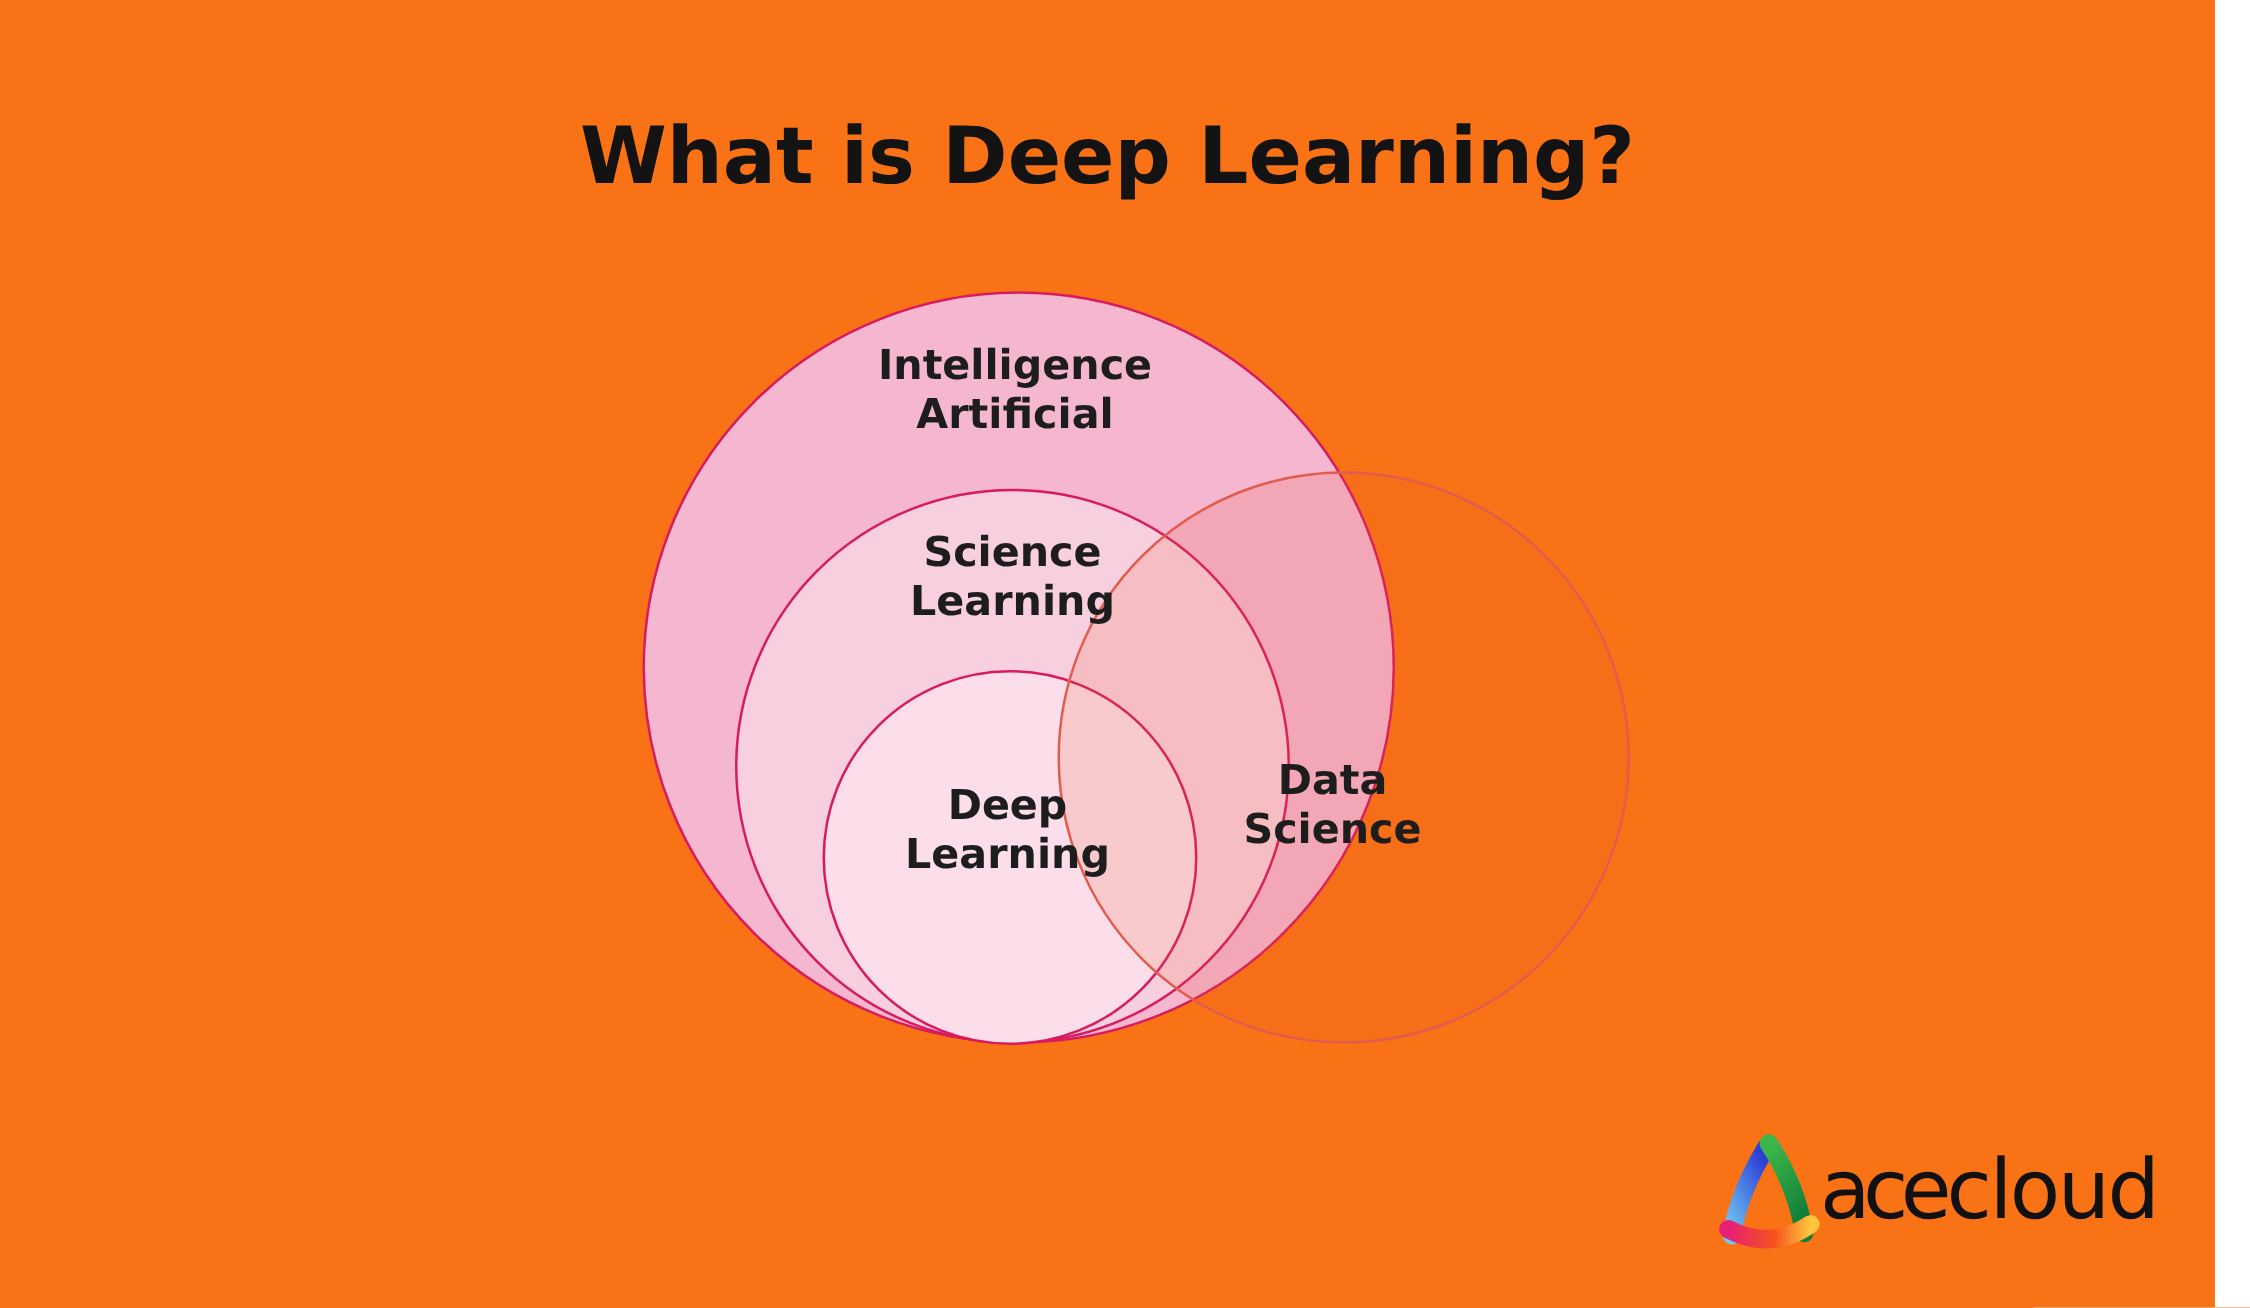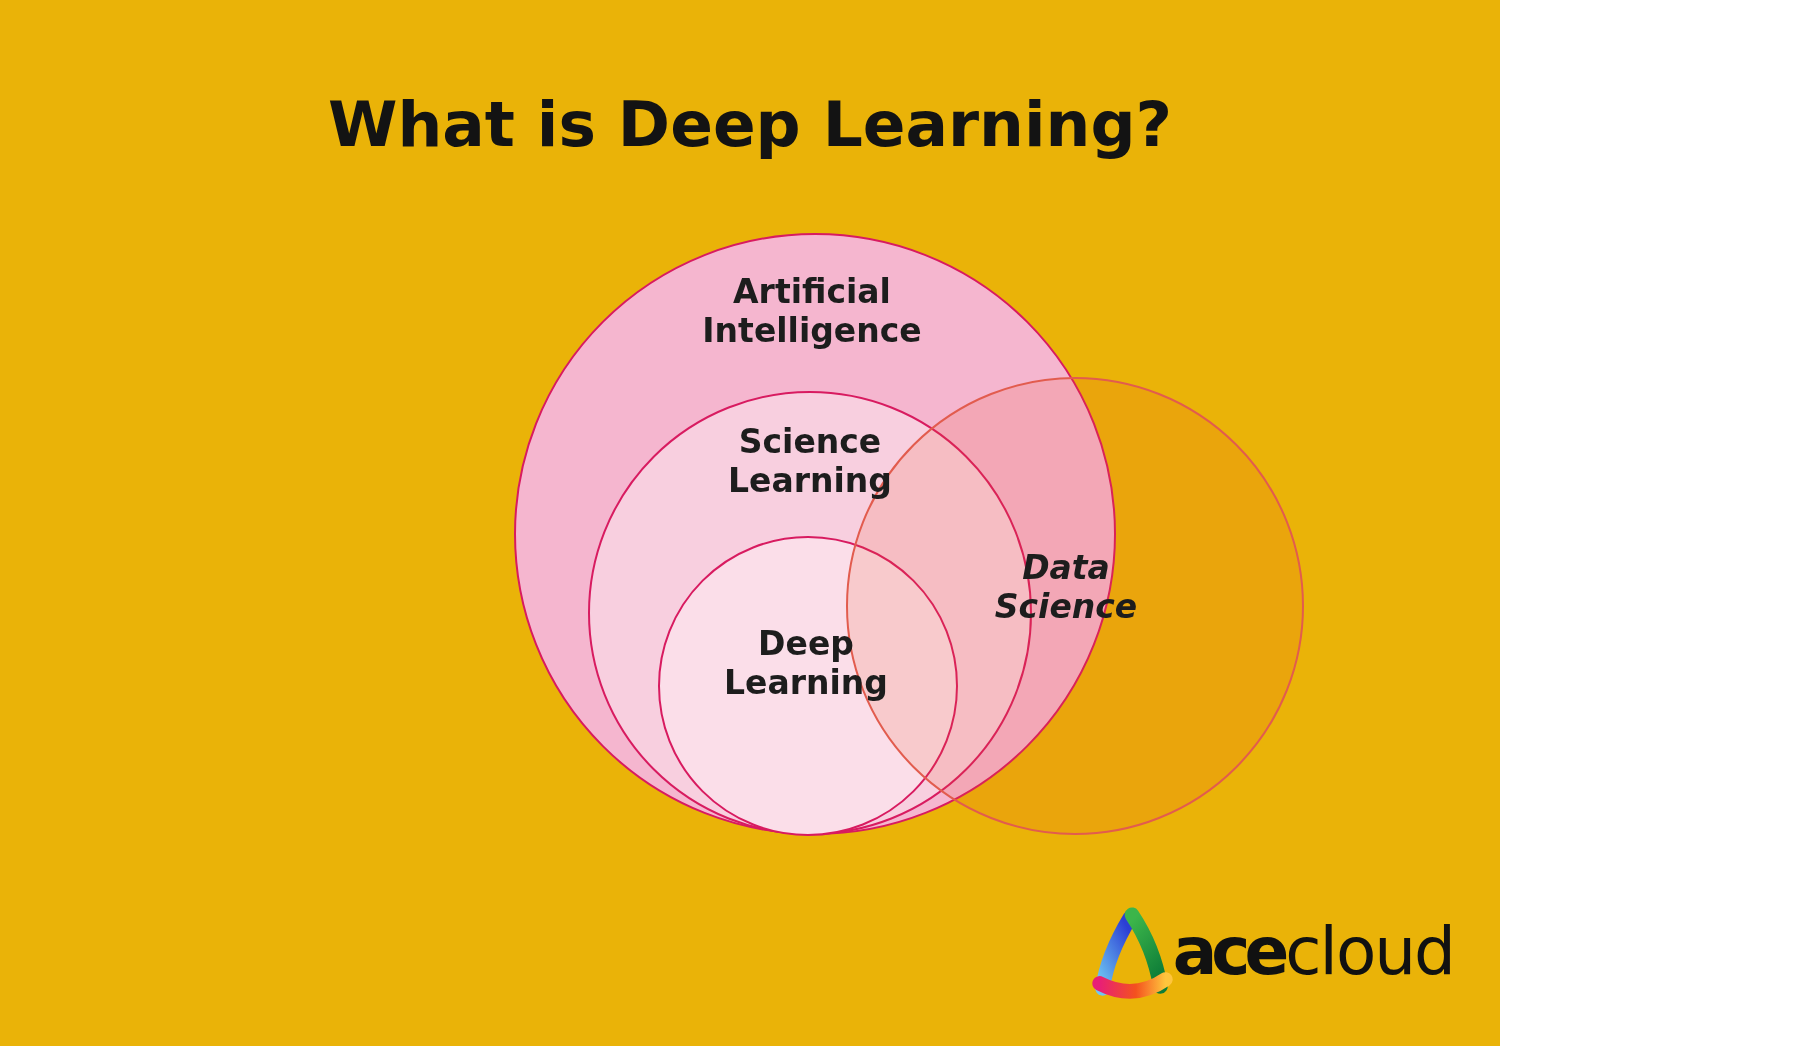--- a/index.html
+++ b/index.html
@@ -4,22 +4,22 @@
 <style>
   html, body { margin: 0; padding: 0; }
   body {
     width: 1800px; height: 1046px;
     background: #ffffff;
     font-family: "DejaVu Sans", sans-serif;
     overflow: hidden;
   }
   .canvas {
     position: relative;
-    width: 1500px; height: 1046px;
-    background: #eab308;
+    width: 1772px; height: 1046px;
+    background: #f97316;
   }
   .title {
     position: absolute;
     left: 0; right: 0; top: 88px;
     text-align: center;
     font-size: 63px;
     font-weight: 800;
     letter-spacing: 0px;
     color: #131313;
     margin: 0;
@@ -35,21 +35,21 @@
     text-align: center;
     font-size: 33px;
     font-weight: 700;
     line-height: 1.18;
     color: #1d1d1d;
     white-space: nowrap;
   }
   .label-ai { left: 812px; top: 312px; }
   .label-ml { left: 810px; top: 462px; }
   .label-dl { left: 806px; top: 664px; }
-  .label-ds { left: 1066px; top: 588px; font-style: italic; }
+  .label-ds { left: 1066px; top: 644px; }
   .logo {
     position: absolute;
     right: 46px; bottom: 40px;
     display: flex;
     align-items: center;
   }
   .logo-mark {
     width: 98px; height: 102px;
     flex: 0 0 auto;
     margin-right: -8px;
@@ -59,21 +59,21 @@
     stroke-width: 15;
     stroke-linecap: round;
   }
   .logo-text {
     font-size: 66px;
     color: #111111;
     line-height: 1;
     padding-bottom: 6px;
   }
   .logo-bold {
-    font-weight: 700;
+    font-weight: 400;
     letter-spacing: -6px;
     margin-right: 2px;
     margin-top: 20px;
   }
   .logo-reg {
     font-weight: 400;
     letter-spacing: -2px;
     margin-top: 31px;
   }
 </style>
@@ -85,22 +85,22 @@
   <h1 class="title">What is Deep Learning?</h1>
 
   <svg class="venn" width="1800" height="1046" viewBox="0 0 1800 1046">
     <circle cx="815" cy="534" r="300" fill="#f5b6cf" stroke="#d81b60"></circle>
     <circle cx="810" cy="613" r="221" fill="#f8cfdf" stroke="#d81b60"></circle>
     <circle cx="808" cy="686" r="149" fill="#fbdee9" stroke="#d81b60"></circle>
     <circle cx="1075" cy="606" r="228" fill="rgba(235,85,40,0.15)" stroke="#e25c4e"></circle>
   </svg>
 
   <div class="vlabel label-ai">
+    <div>Intelligence</div>
     <div>Artificial</div>
-    <div>Intelligence</div>
   </div>
 
   <div class="vlabel label-ml">
     <div>Science</div>
     <div>Learning</div>
   </div>
 
   <div class="vlabel label-dl">
     <div>Deep</div>
     <div>Learning</div>

